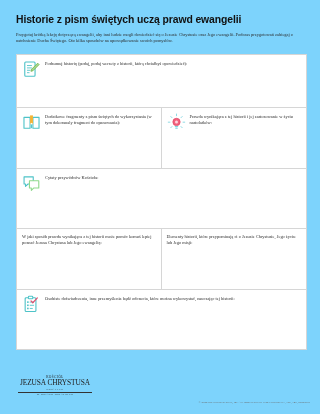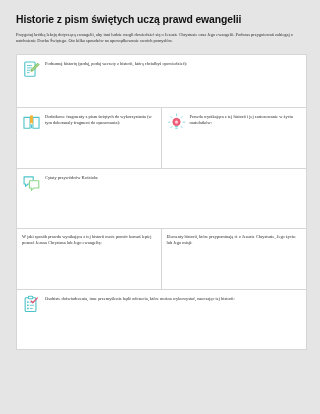--- a/index.html
+++ b/index.html
@@ -16,21 +16,21 @@
     overflow: hidden;
     position: relative;
   }
 
   .page {
     width: 320px;
     height: 414px;
     box-sizing: border-box;
     padding: 0;
     position: relative;
-    background: #e5e5e5;
+    background: #7dd3fc;
   }
 
   
   .doc-title {
     font-family: "Liberation Sans", "DejaVu Sans", sans-serif;
     font-weight: bold;
     font-size: 10.4px;
     line-height: 12px;
     letter-spacing: -0.1px;
     color: #111111;
@@ -271,14 +271,24 @@
             <line x1="9.8" y1="17.0" x2="13.6" y2="17.0" stroke="#4ec3c8" stroke-width="1.1"></line>
             <path d="M11.4 7.4 L13.6 9.8 L19.4 3.6" fill="none" stroke="#e0516f" stroke-width="1.5" stroke-linecap="round" stroke-linejoin="round"></path>
           </svg>
         </span>
         <span class="cell-label">Osobiste doświadczenia, inne przemyślenia bądź odczucia, które można wykorzystać, nauczając tej historii:</span>
       </div>
     </div>
 
   </div>
 
+  <div class="footer">
+    <div class="logo">
+      <div class="logo-l1">KOŚCIÓŁ</div>
+      <div class="logo-l2">JEZUSA CHRYSTUSA</div>
+      <div class="logo-l3">ŚWIĘTYCH</div>
+      <div class="logo-sep"></div>
+      <div class="logo-l4">W DNIACH OSTATNICH</div>
+    </div>
+    <div class="copyright">© 2024 Intellectual Reserve, Inc. All rights reserved. 9/24 PD00027711_166_145_translated</div>
+  </div>
 
 </div>
 
 </body></html>

